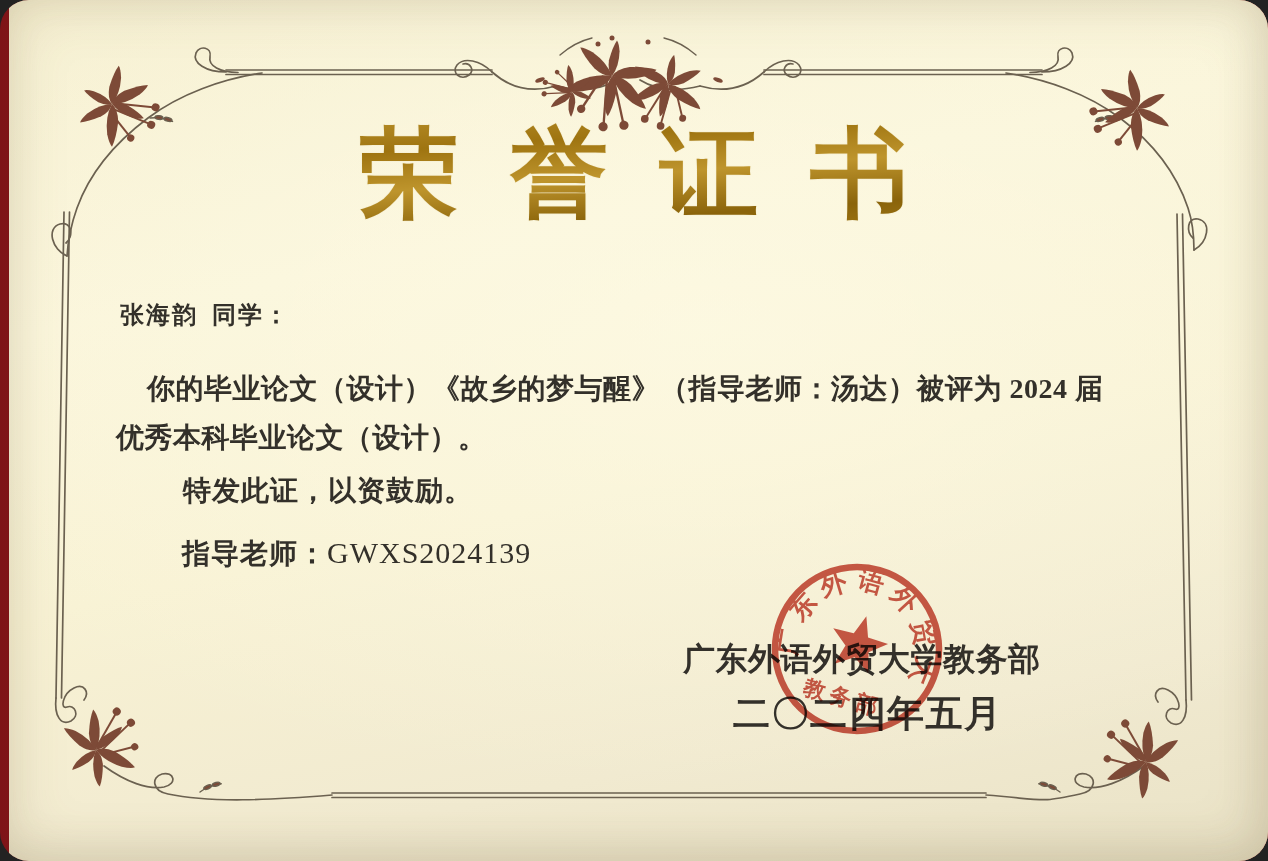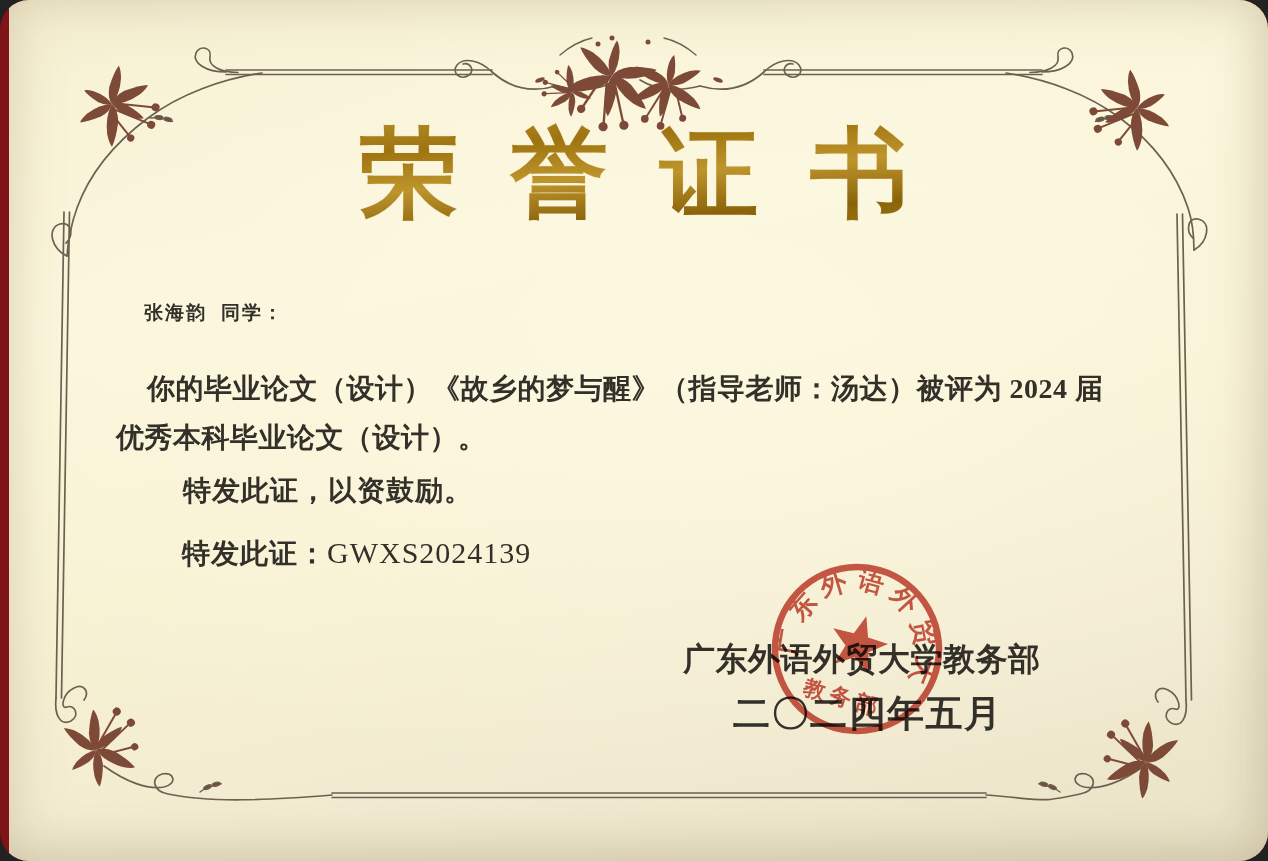--- a/index.html
+++ b/index.html
@@ -24,21 +24,21 @@
   
   .title{
     position:absolute;left:0;right:0;top:118px;
     text-align:center;font-size:98px;font-weight:700;line-height:1.15;
     letter-spacing:52px;padding-left:52px;
     background:linear-gradient(176deg,#d9b143 0%,#a57a10 30%,#cfa535 50%,#8a6408 72%,#bb8f1e 100%);
     -webkit-background-clip:text;background-clip:text;color:transparent;
     text-shadow:0 0 1px rgba(140,100,20,.25);
   }
   .cjk{color:#33302a;line-height:1;white-space:nowrap;position:absolute;}
-  .recipient{left:120px;top:303px;font-size:19px;font-weight:700;letter-spacing:2px;margin-left:24px;}
+  .recipient{left:120px;top:303px;font-size:24px;font-weight:700;letter-spacing:2px;}
   .recipient .gap{display:inline-block;width:14px;}
   .body1{left:147px;top:375px;font-size:28px;font-weight:700;letter-spacing:.5px;}
   .body2{left:116px;top:424px;font-size:28px;font-weight:700;letter-spacing:.5px;}
   .body3{left:183px;top:477px;font-size:28px;font-weight:700;letter-spacing:1px;}
   .serial{left:182px;top:538px;font-size:28px;font-weight:700;letter-spacing:1px;}
   .serial .num{font-weight:400;font-size:30px;letter-spacing:1px;margin-top:24px;}
   .issuer{left:683px;top:643px;font-size:32px;font-weight:700;letter-spacing:.5px;z-index:2;}
   .idate{left:733px;top:695px;font-size:37px;font-weight:700;letter-spacing:1.5px;z-index:2;}
   
   .seal{
@@ -136,21 +136,21 @@
 
   <div class="title">荣誉证书</div>
 
   <div class="cjk recipient">
     <span>张海韵</span><span class="gap"></span><span>同学：</span>
   </div>
   <div class="cjk body1">你的毕业论文（设计）《故乡的梦与醒》（指导老师：汤达）被评为 2024 届</div>
   <div class="cjk body3">特发此证，以资鼓励。</div>
   <div class="cjk body2">优秀本科毕业论文（设计）。</div>
   <div class="cjk serial">
-    <span>特发此证：</span><span class="num">GWXS2024139</span>
+    <span>指导老师：</span><span class="num">GWXS2024139</span>
   </div>
   <div class="cjk issuer">广东外语外贸大学教务部</div>
   <div class="cjk idate">二〇二四年五月</div>
 
   <svg class="seal" viewBox="0 0 178 178" aria-hidden="true">
     <g transform="rotate(16 89 89)" opacity="0.9">
       <circle cx="89" cy="89" r="82" fill="none" stroke="#c03a2b" stroke-width="6.5"></circle>
       <polygon points="89,55 96.4,74.8 117.5,75.7 101,88.9 106.6,109.3 89,97.6 71.4,109.3 77,88.9 60.5,75.7 81.6,74.8" fill="#c03a2b"></polygon>
       <path id="sealArc" d="M 34.6,114.4 A 60,60 0 1 1 143.4,114.4" fill="none"></path>
       <text font-size="26" font-weight="700" letter-spacing="7.5" fill="#c03a2b" font-family="Liberation Serif, DejaVu Serif, serif">

